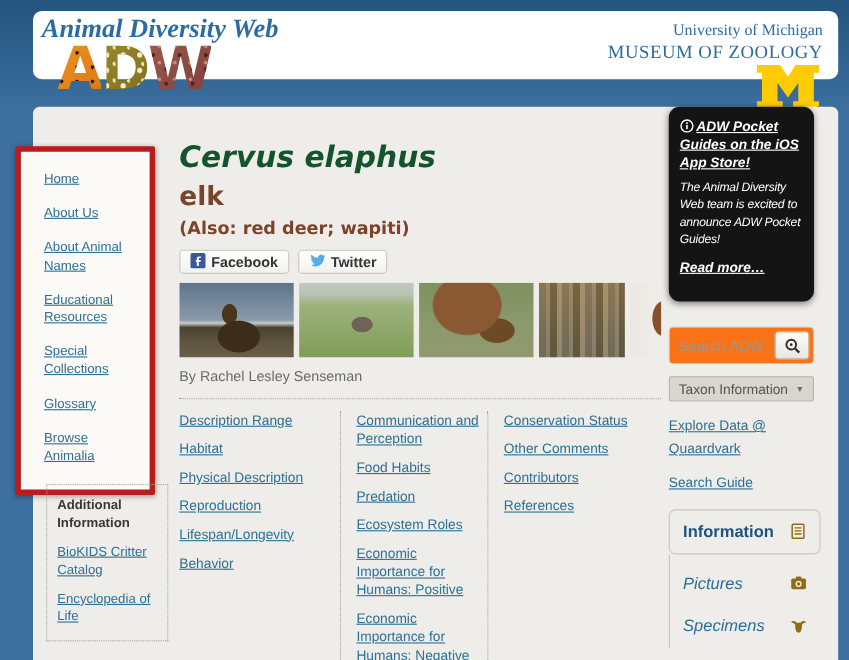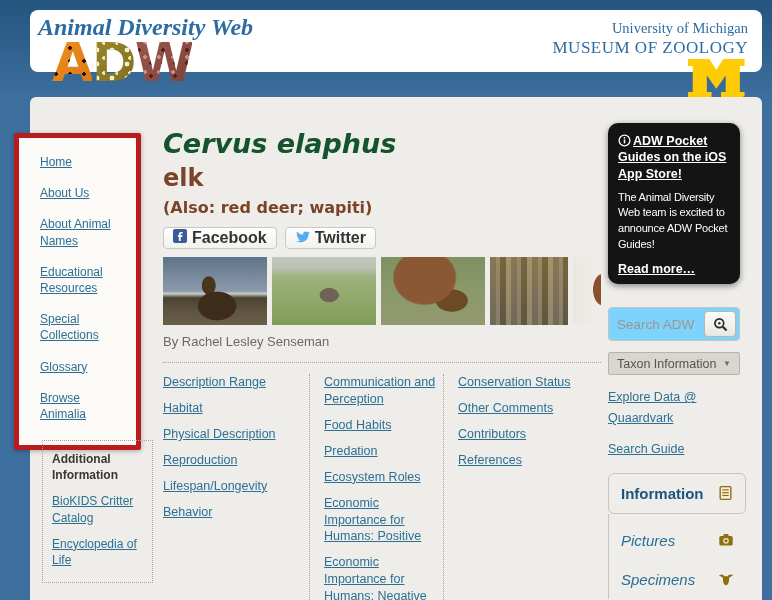--- a/index.html
+++ b/index.html
@@ -59,21 +59,21 @@
   .main-col{ position:absolute; left:163px; top:97px; width:438px; }
   .sci-name{ font-family:"DejaVu Sans", sans-serif; font-style:italic; font-weight:bold;
     font-size:27px; color:#14532d; margin-top:32px; line-height:1.1; }
   .common-name{ font-family:"DejaVu Sans", sans-serif; font-weight:bold;
     font-size:24px; color:#7c432a; margin-top:6px; line-height:1.1; }
   .also-name{ font-family:"DejaVu Sans", sans-serif; font-weight:bold;
     font-size:16px; color:#7c432a; margin-top:7px; line-height:1.2; }
   .share-row{ display:flex; gap:8px; margin-top:10px; }
   .share-btn{ display:inline-flex; align-items:center; gap:5px; height:22px;
     border:1px solid #c9c9c4; border-radius:4px; padding:0 9px;
-    background:linear-gradient(#ffffff,#f1f1ee); font-size:16px; font-weight:bold; color:#333; }
+    background:linear-gradient(#ffffff,#f1f1ee); font-size:13px; font-weight:bold; color:#333; }
   .thumb-row{ display:flex; gap:5px; margin-top:8px; width:438px; height:68px; overflow:hidden; }
   .thumb{ height:68px; flex:0 0 auto; }
   .thumb-1{ width:104px; background:
       radial-gradient(ellipse 32px 24px at 52% 72%, #3d2c1a 58%, rgba(0,0,0,0) 62%),
       radial-gradient(ellipse 12px 16px at 44% 42%, #4a351d 55%, rgba(0,0,0,0) 60%),
       linear-gradient(180deg,#5f7489 0%,#8b9aab 50%,#c9cdc6 54%,#4a4231 60%,#5d5340 78%,#6a5f48 100%); }
   .thumb-2{ width:104px; background:
       radial-gradient(ellipse 15px 11px at 55% 56%, #6f6357 62%, rgba(0,0,0,0) 66%),
       linear-gradient(180deg,#c3c8c3 0%,#b9c2b2 16%,#9db27c 30%,#7f9c58 100%); }
   .thumb-3{ width:104px; background:
@@ -89,31 +89,31 @@
   .byline{ font-size:13px; color:#6e6a62; margin-top:9px; }
   .dotted-hr{ border:0; border-top:1px dotted #aaa69c; margin-top:13px; }
   .toc{ display:flex; margin-top:11px; width:430px; }
   .toc-col{ width:146px; }
   .toc-col + .toc-col{ border-left:1px dotted #aaa69c; padding-left:14px; }
   .toc-col.c2{ width:134px; } .toc-col.c3{ width:150px; }
   .toc a{ display:block; font-size:12.5px; line-height:1.35; margin-bottom:9px; }
 
   
   .right-col{ position:absolute; left:608px; top:97px; width:140px; }
-  .promo{ width:132px; margin-top:26px; background:#141414; border-radius:10px;
-    padding:10px 10px 7px; color:#fff; box-shadow:0 2px 6px rgba(0,0,0,.45); }
+  .promo{ width:132px; background:#141414; border-radius:10px;
+    padding:10px 10px 22px; color:#fff; box-shadow:0 2px 6px rgba(0,0,0,.45);font-style:italic; }
   .promo-link{ color:#fff; font-weight:bold; font-size:12.5px; line-height:1.3;
     text-decoration:underline; display:block; }
   .promo-link svg{ vertical-align:-2px; margin-right:2px; }
   .promo-body{ font-size:11px; line-height:1.42; margin-top:8px; letter-spacing:-0.2px; }
   .promo-more{ display:inline-block; color:#fff; font-weight:bold; font-size:12.5px;
     text-decoration:underline; margin-top:10px; }
   .search-wrap{ position:relative; width:132px; margin-top:23px; }
   .search-input{ width:132px; height:34px; border:1px solid #c6c3bb; border-radius:4px;
-    padding:0 38px 0 8px; font-size:13.5px; color:#333; background:#7dd3fc; font-family:"Liberation Sans",sans-serif; }
+    padding:0 38px 0 8px; font-size:13.5px; color:#333; background:#f97316; font-family:"Liberation Sans",sans-serif; }
   .search-input::placeholder{ color:#9b978e; }
   .search-btn{ position:absolute; right:4px; top:4px; width:32px; height:26px;
     border:1px solid #b9b6ae; border-radius:4px;
     background:linear-gradient(#fdfdfc,#e8e6e1); display:flex; align-items:center; justify-content:center; }
   .taxon-select{ width:132px; height:23px; margin-top:11px; background:#d9d6cf;
     border:1px solid #b7b3aa; border-radius:2px; display:flex; align-items:center;
     justify-content:space-between; padding:0 8px; font-size:12.5px; color:#57534b; }
   .taxon-arrow{ font-size:8px; color:#6e6a62; }
   .side-link{ display:block; font-size:12.5px; line-height:1.7; width:124px; }
   .side-link.first{ margin-top:12px; }

